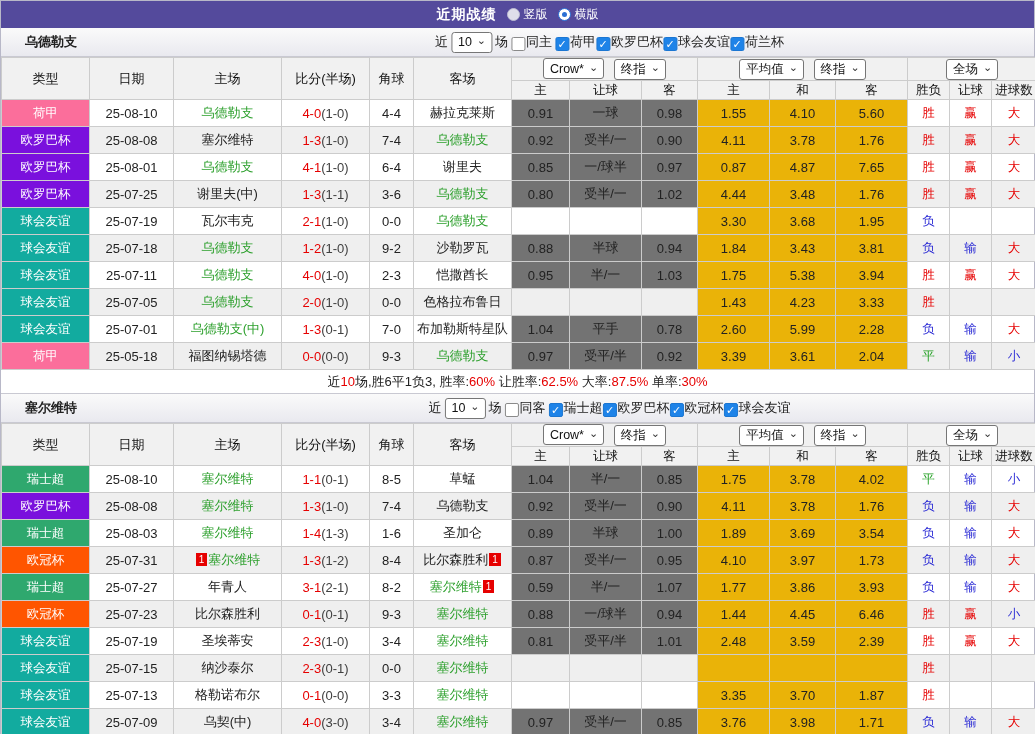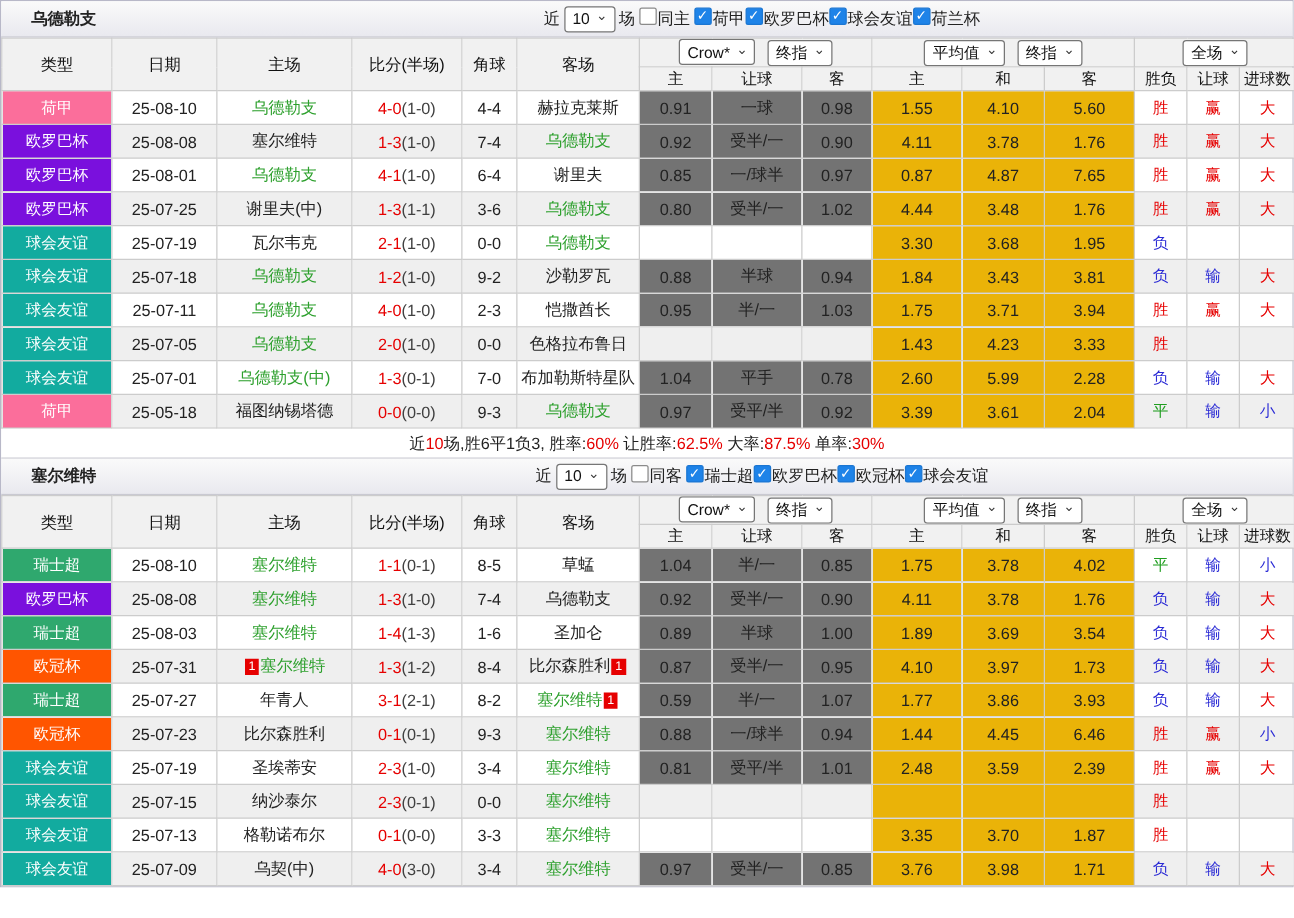--- a/index.html
+++ b/index.html
@@ -11,21 +11,21 @@
   .radio{width:13px;height:13px;border-radius:50%;display:inline-block;box-sizing:border-box;}
   .radio.off{background:#dfdfea;border:1px solid #bdbdd4;}
   .radio.on{background:#fff;border:1px solid #2a6fd4;position:relative;}
   .radio.on::after{content:'';position:absolute;left:3px;top:3px;right:3px;bottom:3px;border-radius:50%;background:#2a6fd4;}
   
   .section-bar{height:28px;background:linear-gradient(#fafafa,#e9e9ef);border-bottom:1px solid #c9c9d2;position:relative;display:flex;align-items:center;font-size:13px;color:#222;}
   .team-name{position:absolute;left:24px;font-weight:bold;}
   .filters{position:absolute;left:50%;transform:translateX(-50%);margin-left:92px;display:flex;align-items:center;gap:3px;white-space:nowrap;}
   .cb{width:14px;height:14px;box-sizing:border-box;border:1px solid #8a8a8a;background:#fff;border-radius:2px;display:inline-flex;align-items:center;justify-content:center;font-size:11px;line-height:1;color:#fff;cursor:pointer;}
   .cb.on{background:#1e83e8;border-color:#1b76d2;font-weight:bold;}
-  .cbgroup{display:inline-flex;align-items:flex-start;gap:1px;cursor:pointer;}
+  .cbgroup{display:inline-flex;align-items:flex-end;gap:1px;cursor:pointer;}
   .sel{display:inline-flex;align-items:center;gap:5px;border:1px solid #767676;border-radius:3px;background:#fff;padding:1px 5px 1px 6px;font-size:12.5px;color:#111;height:17px;cursor:pointer;}
   .sel .chev{font-size:11px;line-height:8px;color:#333;transform:translateY(-2px);}
   
   table.grid{width:100%;border-collapse:collapse;table-layout:fixed;font-size:13px;color:#222;}
   table.grid th,table.grid td{border:1px solid #ccc;text-align:center;padding:0 2px;overflow:hidden;white-space:nowrap;}
   table.grid thead th{background:#f1f1f1;font-weight:normal;color:#111;}
   tr.hrow1 th{height:22px;}
   tr.hrow2 th{height:18px;font-size:12.5px;}
   .selcell{background:#f1f1f1;}
   .selcell .sel{margin:0 3px;}
@@ -44,20 +44,31 @@
   td.res{font-size:12.5px;}
   .card{display:inline-block;background:#e60000;color:#fff;font-size:10px;line-height:13px;padding:0 3px;margin:0 1px;vertical-align:1px;}
   .summary{height:23px;border-bottom:1px solid #c9c9d2;display:flex;align-items:center;justify-content:center;font-size:13px;color:#222;background:#fff;}
   .summary span{white-space:pre;}
 </style>
 </head>
 <body>
 
 <div class="page">
 
+  <div class="topbar">
+    <span class="title">近期战绩</span>
+    <label class="radio-group">
+      <span class="radio off"></span>
+      <span>竖版</span>
+    </label>
+    <label class="radio-group">
+      <span class="radio on"></span>
+      <span>横版</span>
+    </label>
+  </div>
 
   <div class="section-bar">
     <span class="team-name">乌德勒支</span>
     <span class="filters">
       <span>近</span>
       <span class="sel">
         <span>10</span>
         <span class="chev">⌄</span>
       </span>
       <span>场</span>
@@ -258,21 +269,21 @@
           <td class="tbadge" style="background: rgb(18, 171, 159);">球会友谊</td>
           <td>25-07-11</td>
           <td><span class="teamtxt focal">乌德勒支</span></td>
           <td><span class="ft">4-0</span><span class="ht">(1-0)</span></td>
           <td>2-3</td>
           <td><span class="teamtxt">恺撒酋长</span></td>
           <td class="cream">0.95</td>
           <td class="cream">半/一</td>
           <td class="cream">1.03</td>
           <td class="blu">1.75</td>
-          <td class="blu">3.71</td>
+          <td class="blu">5.38</td>
           <td class="blu">3.94</td>
           <td class="res red">胜</td>
           <td class="res red">赢</td>
           <td class="res red">大</td>
         </tr>
         <tr class="alt">
           <td class="tbadge" style="background: rgb(18, 171, 159);">球会友谊</td>
           <td>25-07-05</td>
           <td><span class="teamtxt focal">乌德勒支</span></td>
           <td><span class="ft">2-0</span><span class="ht">(1-0)</span></td>

